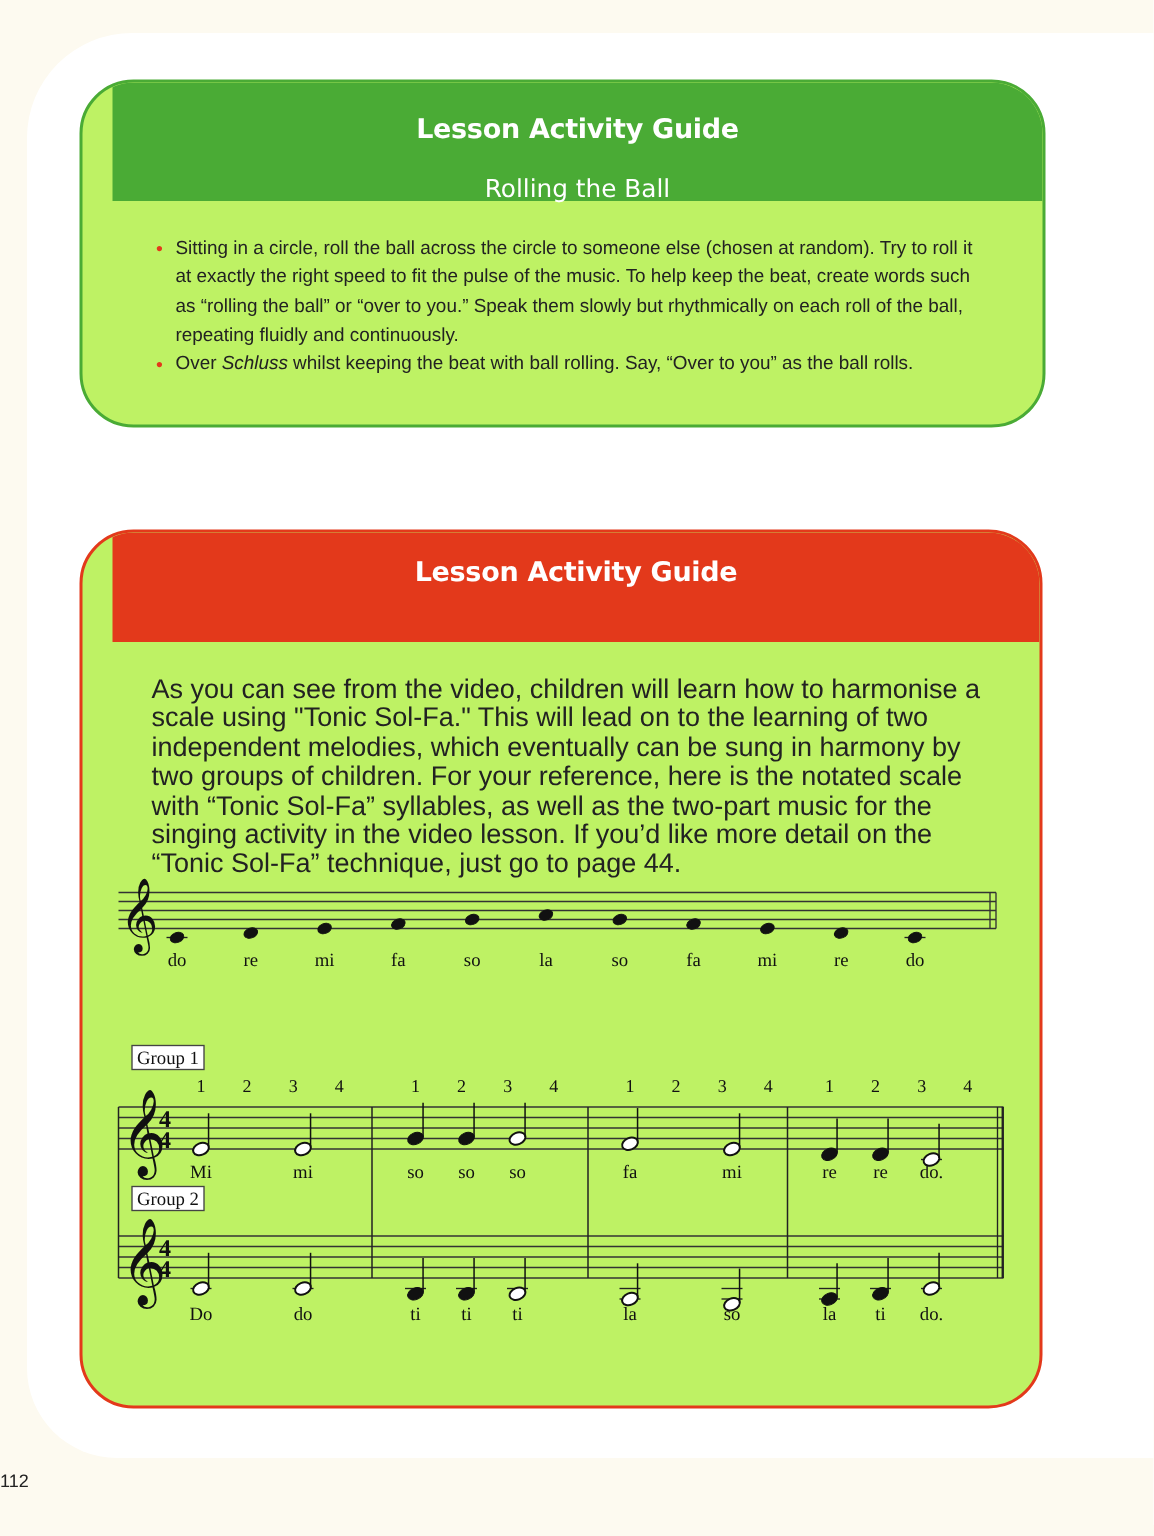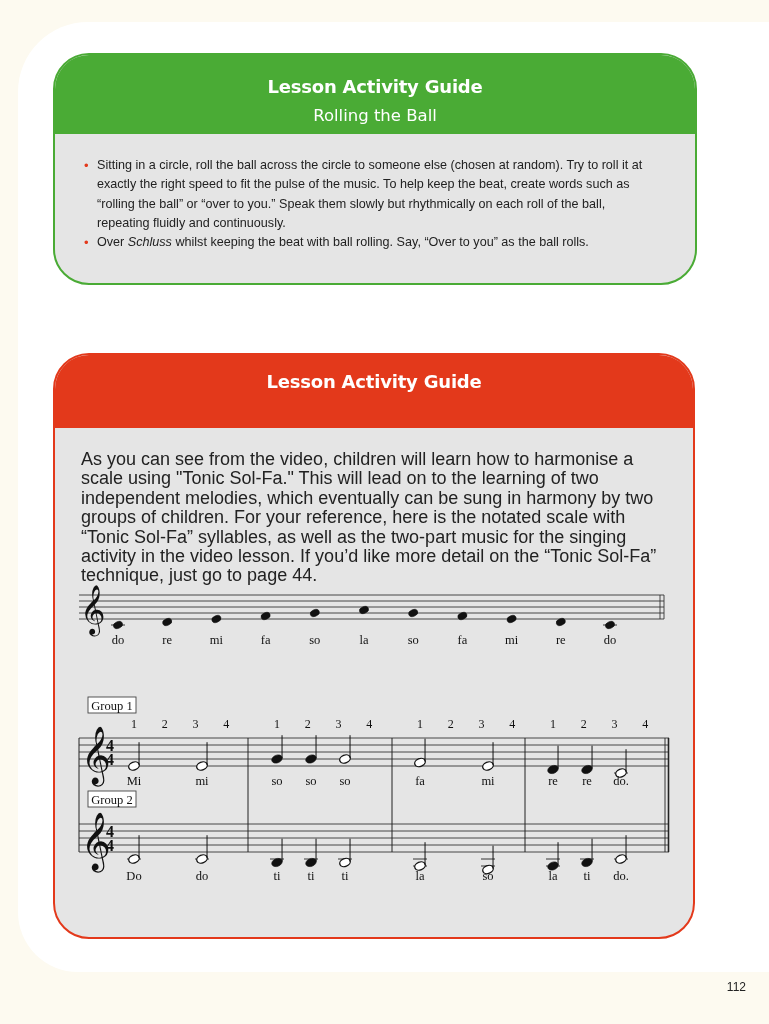--- a/index.html
+++ b/index.html
@@ -7,53 +7,53 @@
     width: 769px; height: 1024px; position: relative; overflow: hidden;
     background: #fdfaf0;
     font-family: "Liberation Sans", sans-serif;
   }
   .page-sheet {
     position: absolute; left: 18px; top: 22px; width: 800px; height: 950px;
     background: #ffffff;
     border-radius: 70px 0 0 60px;
   }
   .card {
-    position: absolute; left: 53px; background: #e5e5e5; box-sizing: border-box;
-    border-radius: 36px; overflow: hidden;
+    position: absolute; left: 53px; background: #bef264; box-sizing: border-box;
+    border-radius: 36px; overflow: hidden; padding-left: 20px;
   }
   .card-green { top: 53px; width: 644px; height: 232px; border: 2.5px solid #4aab35; }
   .card-red { top: 353px; width: 642px; height: 586px; border: 2.5px solid #e3391b; }
   .card-header {
     text-align: center; color: #fff;
   }
   .card-green .card-header { background: #4aab35; height: 79px; }
   .card-red .card-header { background: #e3391b; height: 73px; }
   .card-title {
     font-family: "DejaVu Sans", sans-serif; font-weight: bold; font-size: 18px;
     padding-top: 21px; letter-spacing: -0.2px;
   }
   .card-red .card-title { padding-top: 16px; }
   .card-subtitle {
-    font-family: "DejaVu Sans", sans-serif; font-size: 16.5px; margin-top: 9px;
+    font-family: "DejaVu Sans", sans-serif; font-size: 16.5px; margin-top: 19px;
   }
   .bullets {
     list-style: none; margin: 0; padding: 22px 40px 0 42px;
     font-size: 12.6px; line-height: 19.3px; color: #222;
   }
   .bullets li { position: relative; }
   .bullets li .dot {
     position: absolute; left: -13px; top: 0; color: #e3391b; font-size: 13px;
   }
   .intro {
     padding: 22px 24px 0 26px; font-size: 18px; line-height: 19.4px; color: #222; margin: 0;
   }
   .music { position: absolute; left: 0; top: 0; }
   .music text { font-family: "Liberation Serif", serif; fill: #111; }
   .page-number {
-    position: absolute; left: 0; width: 746px; top: 980px; text-align: right;
+    position: absolute; left: 0; width: 746px; top: 980px; text-align: left;
     font-size: 12px; color: #222;
   }
 </style>
 </head>
 <body>
 
 <div class="page-sheet"></div>
 
 <section class="card card-green">
   <header class="card-header">

